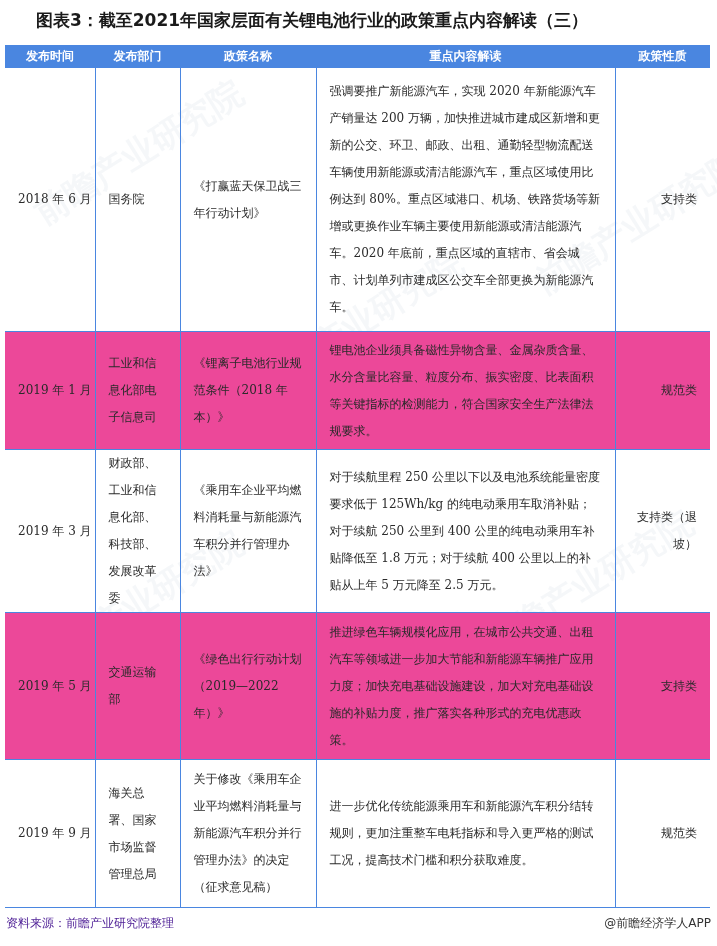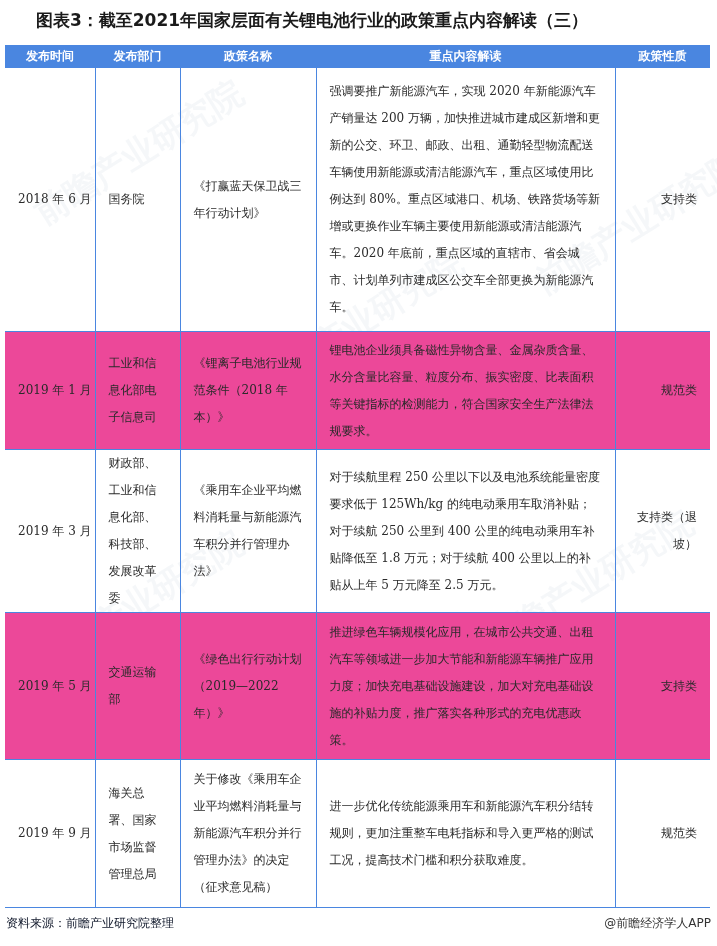--- a/index.html
+++ b/index.html
@@ -16,21 +16,21 @@
   table.policy td { border-top: 1.5px solid #4a86e0; border-bottom: 1.5px solid #4a86e0;
                     border-left: 1.5px solid #4a86e0; border-right: 1.5px solid #4a86e0;
                     font-size: 12px; line-height: 27px; vertical-align: middle;
                     padding: 0 13px; color: #2a2a2a; }
   table.policy td:first-child { border-left: none; }
   table.policy td:last-child { border-right: none; }
   table.policy tr.alt td { background: #ec4899; }
   td.c-date { text-align: right; padding-left: 5px; white-space: nowrap; }
   td.c-type { text-align: right; padding-left: 8px; }
   .footer-left { position: absolute; top: 915px; left: 6px; font-size: 12px;
-                 font-family: "DejaVu Sans", "Liberation Sans", sans-serif; color: #0f172a; }
+                 font-family: "DejaVu Sans", "Liberation Sans", sans-serif; color: #4c1d95; }
   .footer-right { position: absolute; top: 915px; right: 6px; font-size: 12px;
                   font-family: "DejaVu Sans", "Liberation Sans", sans-serif; color: #333; }
   .watermark { position: absolute; pointer-events: none; transform: rotate(-32deg);
                font-family: "DejaVu Sans", sans-serif; font-weight: bold; font-size: 34px;
                color: rgba(180,190,205,0.13); white-space: nowrap; }
 </style>
 </head>
 <body>
 
 <div class="watermark" style="top:130px;left:20px;">前瞻产业研究院</div>

